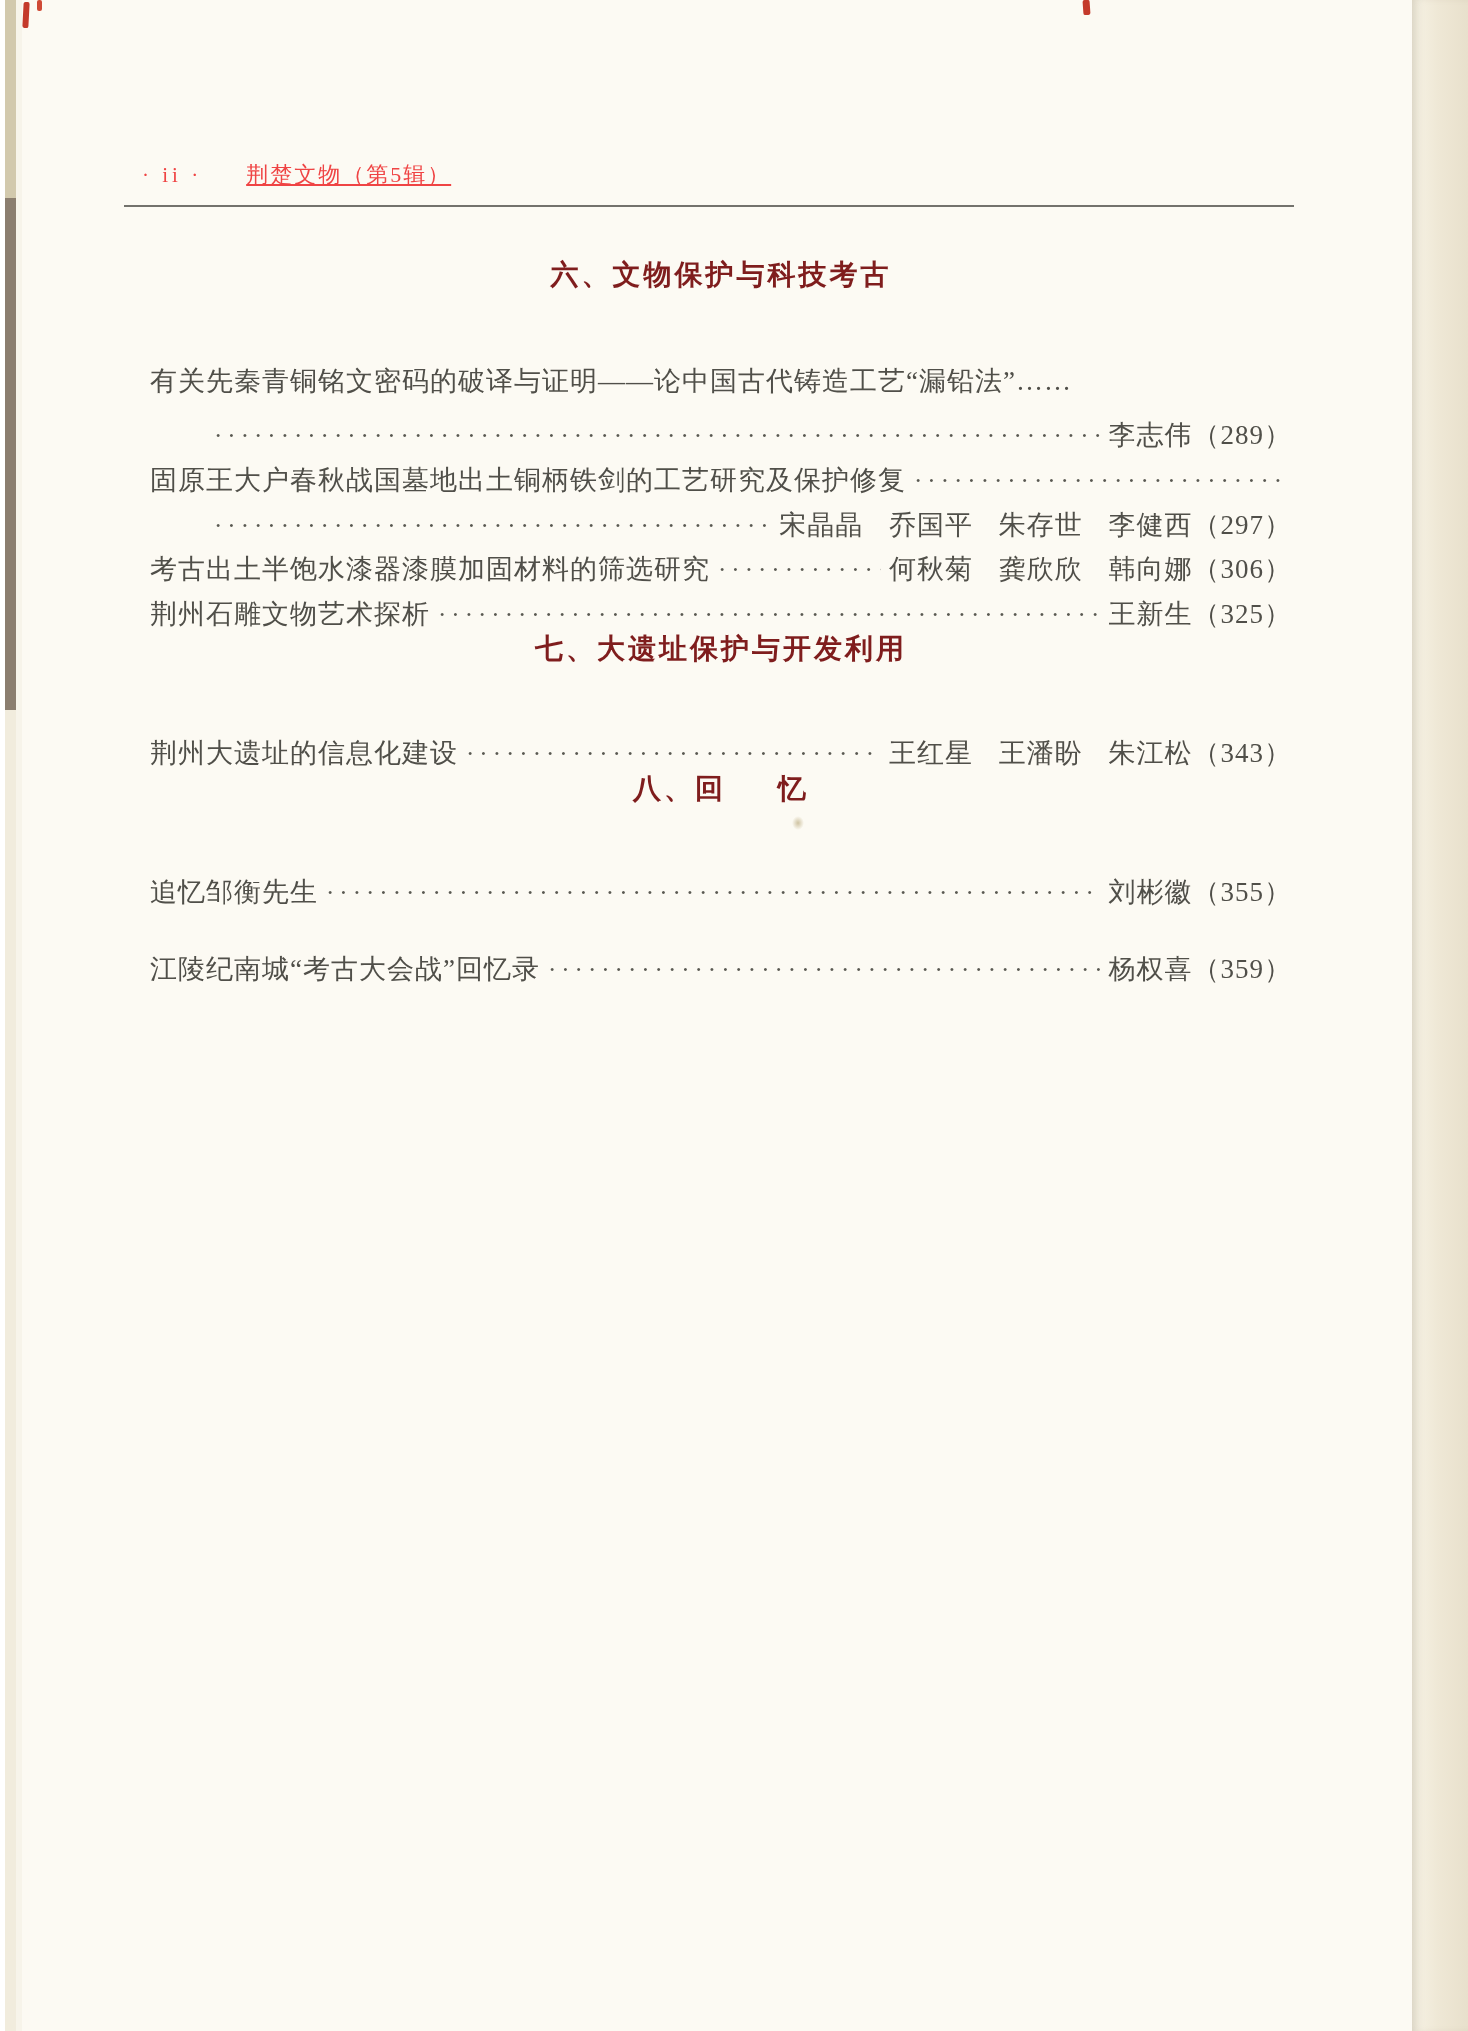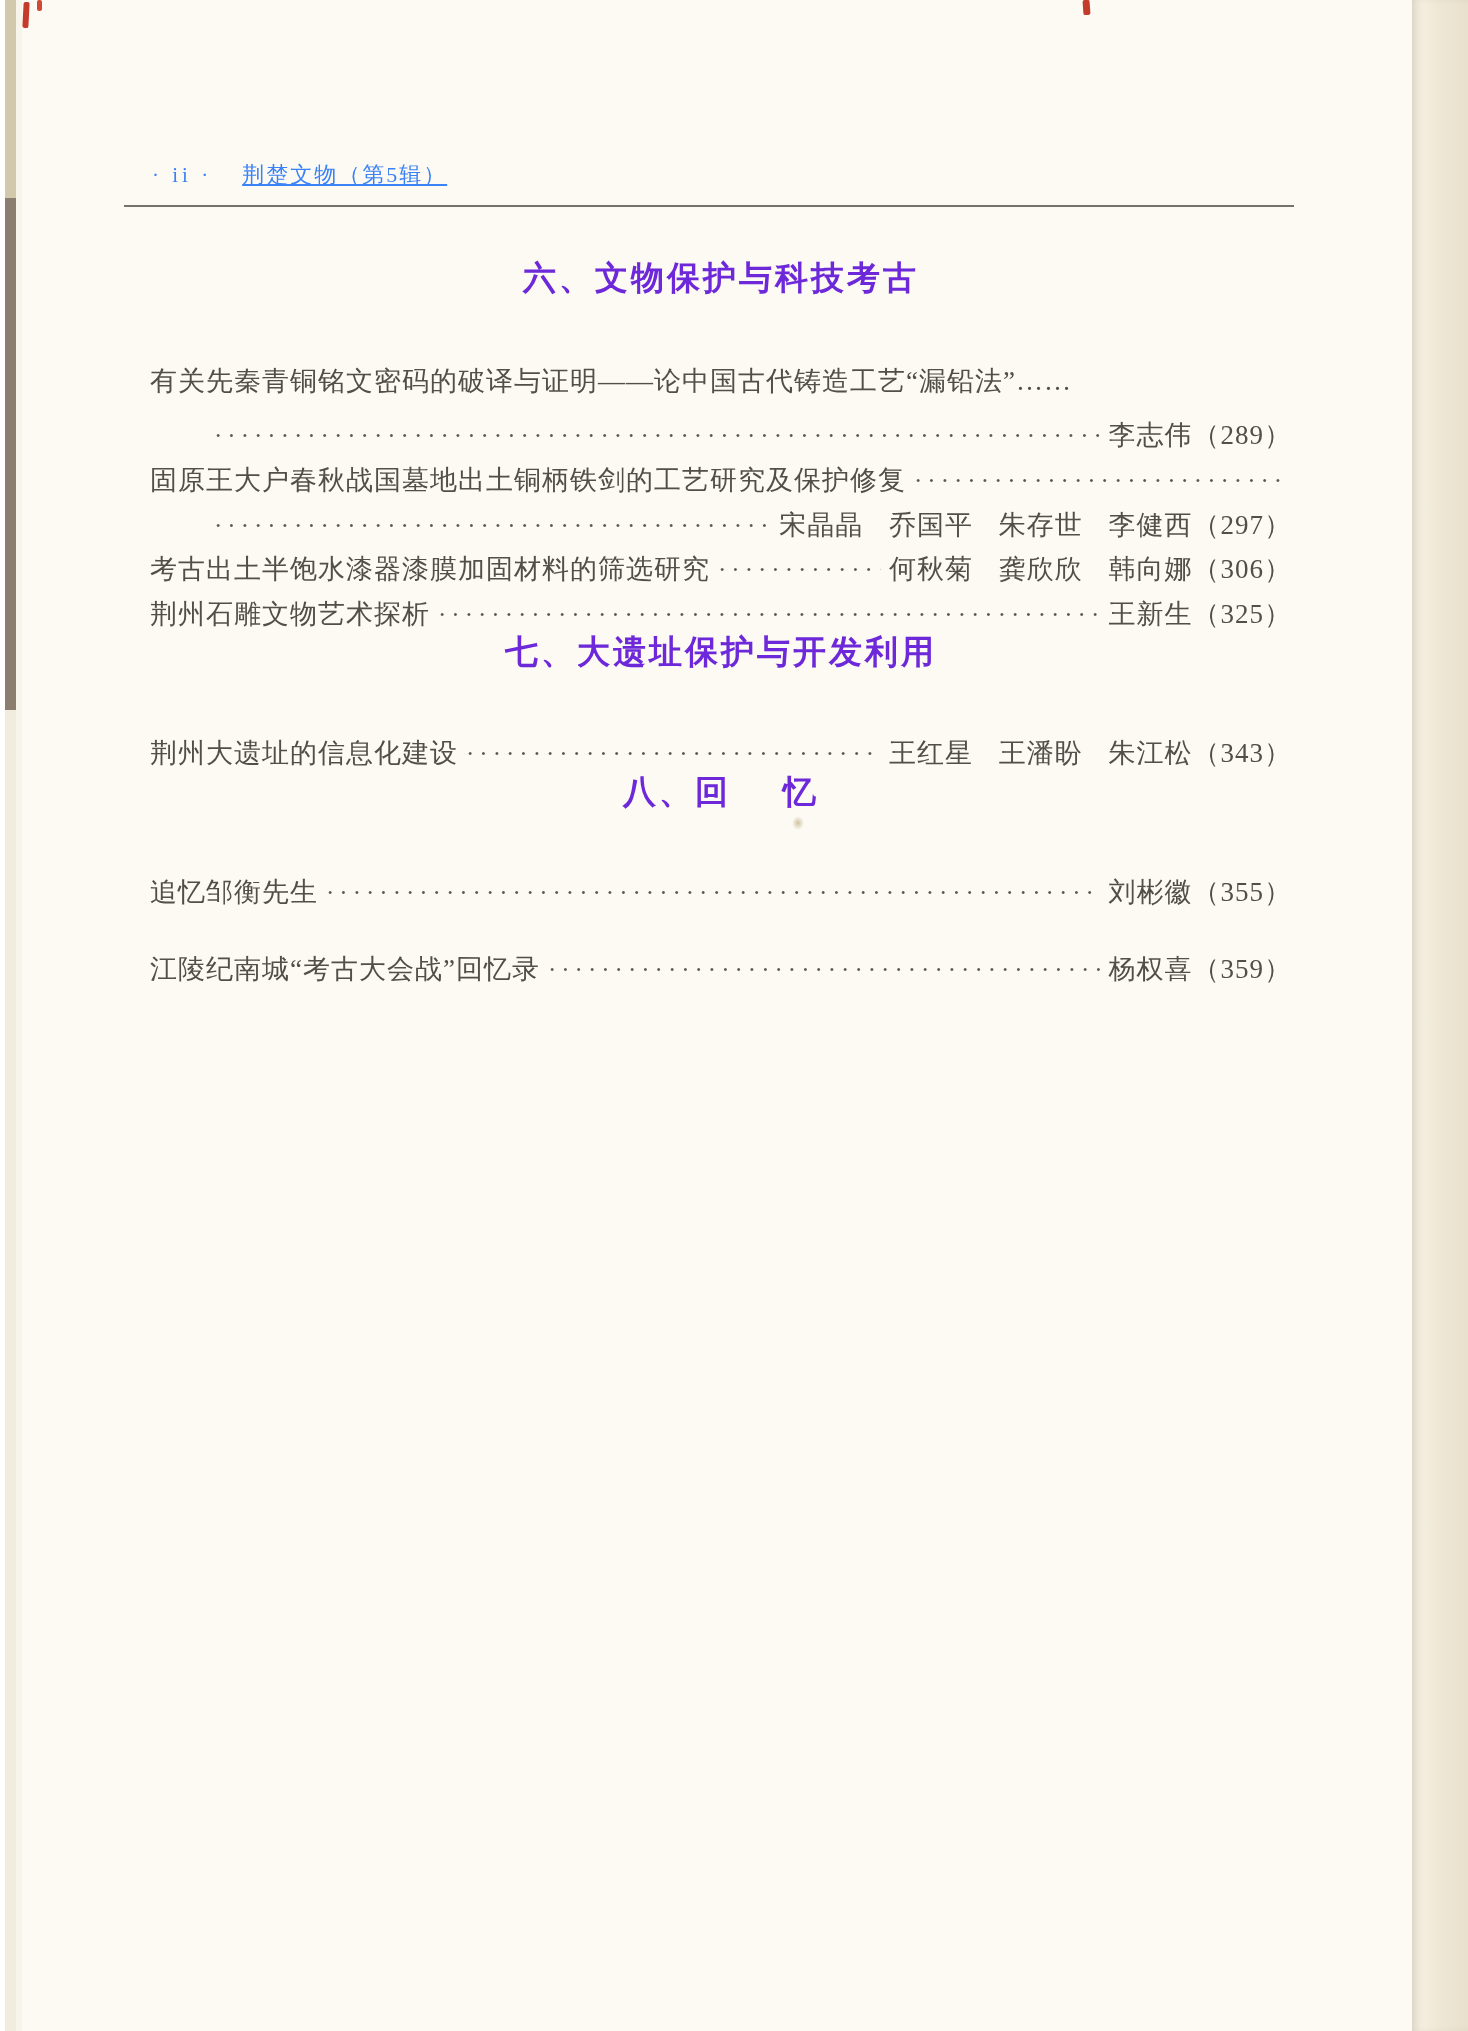--- a/index.html
+++ b/index.html
@@ -26,34 +26,34 @@
   .red-mark{position:absolute;border-radius:2px;}
   .red-mark.m1{left:23px;top:2px;width:6px;height:26px;background:#c43a2b;transform:rotate(3deg);}
   .red-mark.m2{left:37px;top:0;width:5px;height:11px;background:#cf4a36;}
   .red-mark.m3{left:1083px;top:0;width:7px;height:15px;background:#c43a2b;transform:rotate(-4deg);}
   .speck{
     position:absolute;left:792px;top:816px;width:12px;height:14px;
     background:radial-gradient(ellipse at center,rgba(170,150,95,0.55),rgba(170,150,95,0) 70%);
   }
   
   .running-header{
-    position:absolute;left:152px;top:160px;width:1142px;
-    display:flex;align-items:baseline;gap:30px;
-    font-size:22px;color:#3b82f6;
+    position:absolute;left:142px;top:160px;width:1142px;
+    display:flex;align-items:baseline;gap:44px;
+    font-size:22px;color:#ef4444;
   }
   .page-marker{letter-spacing:4px;font-size:21px;}
   .book-title{letter-spacing:2px;text-decoration:underline;}
   .header-rule{position:absolute;left:124px;top:205px;width:1170px;height:2px;background:#73726c;}
   
   .text-col{position:absolute;left:150px;top:0;width:1142px;height:2031px;}
   .sec-heading{
     position:absolute;left:0;width:100%;
     display:flex;justify-content:center;align-items:center;
     font-family:"Liberation Sans","DejaVu Sans",sans-serif;
-    font-weight:bold;font-size:33px;color:#6d28d9;letter-spacing:3px;
+    font-weight:bold;font-size:28px;color:#7f1d1d;letter-spacing:3px;
     white-space:nowrap;
   }
   .sec-heading .gap{display:inline-block;width:52px;}
   .toc-line{
     position:absolute;left:0;right:0;height:38px;
     display:flex;align-items:baseline;
     font-size:27px;line-height:38px;color:#504f49;
     letter-spacing:1px;white-space:nowrap;margin-top:36px;
   }
   .toc-line.indent{padding-left:56px;}

